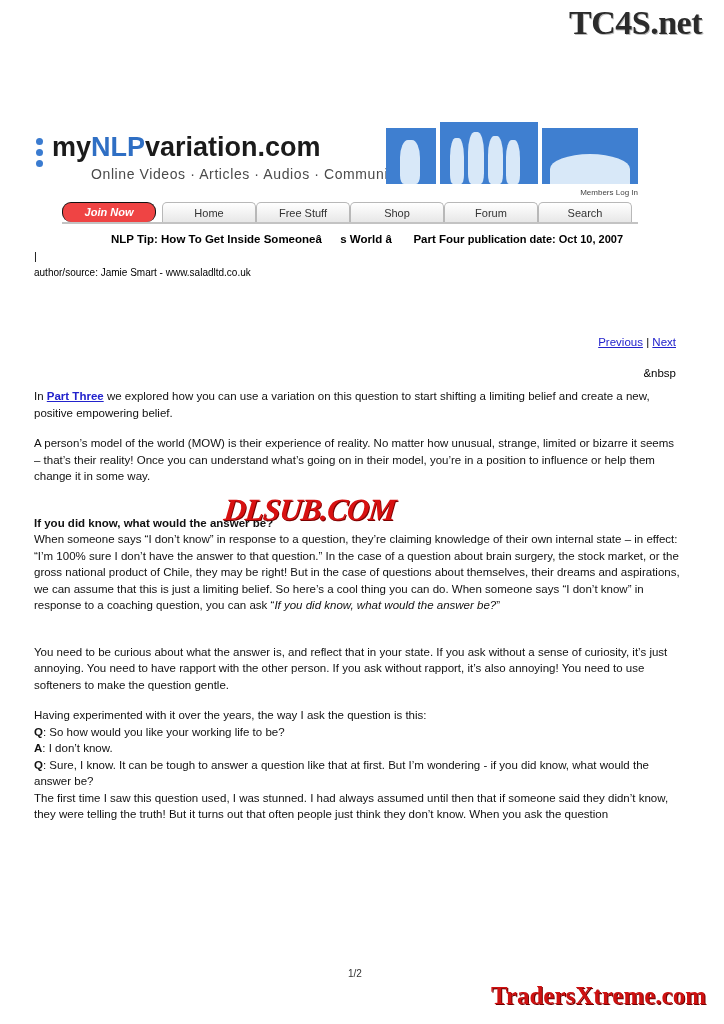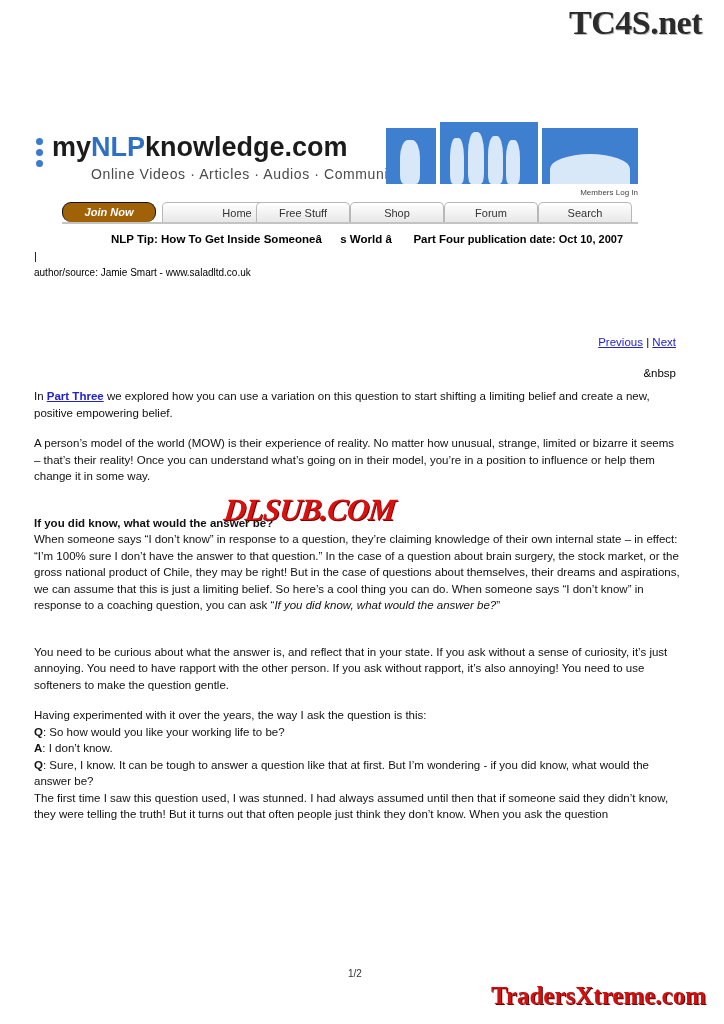--- a/index.html
+++ b/index.html
@@ -127,21 +127,21 @@
     line-height: 20px;
     text-align: center;
     font-size: 11px;
     color: #333;
     border: 1px solid #b8b8b8;
     border-bottom: none;
     border-radius: 5px 5px 0 0;
     background: linear-gradient(#ffffff, #e6e6e6);
   }
   .nav-tab.join {
-    background: #a16207;
+    background: #ef4444;
     color: #ffffff;
     font-weight: bold;
     font-style: italic;
     border-color: #111;
     border-radius: 9px;
     height: 19px;
     line-height: 19px;
   }
   .nav-underline {
     position: absolute;
@@ -272,21 +272,21 @@
 <div class="tc4s-watermark">TC4S.net</div>
 
 <div class="site-header">
 
   <div class="logo-area">
     <div class="logo-dots">
       <span></span>
         <span></span>
         <span></span>
     </div>
-    <div class="logo-main"><span>my</span><span class="blue">NLP</span><span>knowledge.com</span></div>
+    <div class="logo-main"><span>my</span><span class="blue">NLP</span><span>variation.com</span></div>
     <div class="logo-sub">Online Videos · Articles · Audios · Community</div>
   </div>
 
   <div class="banner-images">
     <div class="banner-img one">
       <div class="silhouette" style="left:14px; top:12px; width:20px; height:44px;"></div>
     </div>
     <div class="banner-img two">
       <div class="silhouette" style="left:10px; top:16px; width:14px; height:46px;"></div>
       <div class="silhouette" style="left:28px; top:10px; width:16px; height:52px;"></div>
@@ -295,21 +295,21 @@
     </div>
     <div class="banner-img three">
       <div class="silhouette" style="left:8px; top:26px; width:80px; height:30px; border-radius:50% 50% 0 0;"></div>
     </div>
   </div>
 
   <div class="members-login">Members Log In</div>
 
   <div class="nav-tabs">
     <div class="nav-tab join" style="left:28px; width:92px;">Join Now</div>
-    <div class="nav-tab" style="left:128px; width:92px;padding-left:28px;">Home</div>
+    <div class="nav-tab" style="left:128px; width:92px;">Home</div>
     <div class="nav-tab" style="left:222px; width:92px;">Free Stuff</div>
     <div class="nav-tab" style="left:316px; width:92px;">Shop</div>
     <div class="nav-tab" style="left:410px; width:92px;">Forum</div>
     <div class="nav-tab" style="left:504px; width:92px;">Search</div>
   </div>
   <div class="nav-underline"></div>
 </div>
 
 <div class="article-title-row">
   <span>NLP Tip: How To Get Inside Someoneâs World â Part Four</span>

